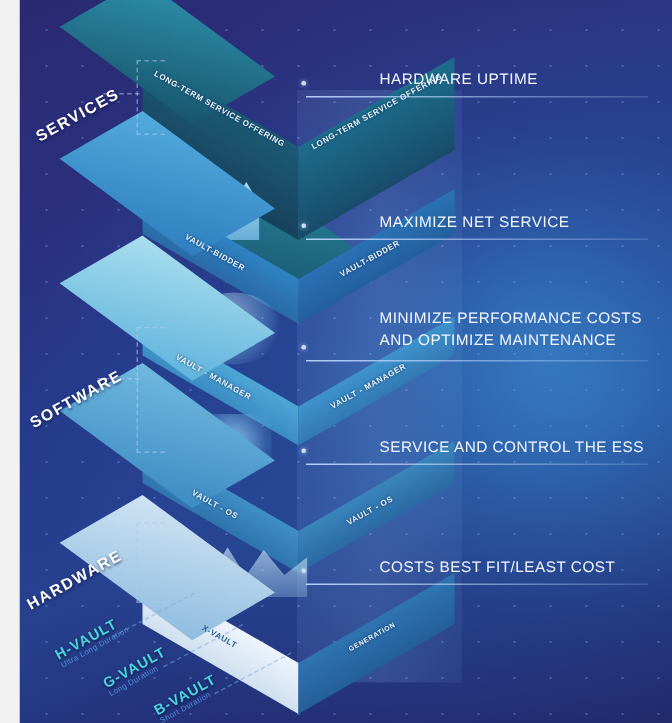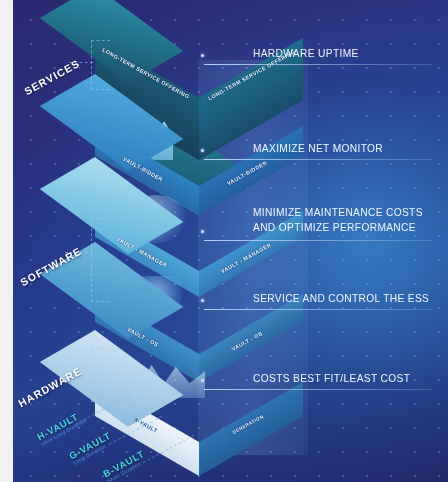--- a/index.html
+++ b/index.html
@@ -205,28 +205,28 @@
 
     <div class="callout" style="left:188px;top:44px">
       <div class="dot" style="left:0;top:10px"></div>
       <div class="line" style="left:3px;top:20px;width:228px"></div>
       <div class="txt" style="left:52px;top:3px">HARDWARE UPTIME</div>
     </div>
 
     <div class="callout" style="left:188px;top:139px">
       <div class="dot" style="left:0;top:10px"></div>
       <div class="line" style="left:3px;top:20px;width:228px"></div>
-      <div class="txt" style="left:52px;top:3px">MAXIMIZE NET MONITOR</div>
+      <div class="txt" style="left:52px;top:3px">MAXIMIZE NET SERVICE</div>
     </div>
 
     <div class="callout" style="left:188px;top:205px">
       <div class="dot" style="left:0;top:25px"></div>
       <div class="line" style="left:3px;top:35px;width:228px"></div>
-      <div class="txt" style="left:52px;top:1px">MINIMIZE MAINTENANCE COSTS</div>
-      <div class="txt" style="left:52px;top:16px">AND OPTIMIZE PERFORMANCE</div>
+      <div class="txt" style="left:52px;top:1px">MINIMIZE PERFORMANCE COSTS</div>
+      <div class="txt" style="left:52px;top:16px">AND OPTIMIZE MAINTENANCE</div>
     </div>
 
     <div class="callout" style="left:188px;top:289px">
       <div class="dot" style="left:0;top:10px"></div>
       <div class="line" style="left:3px;top:20px;width:228px"></div>
       <div class="txt" style="left:52px;top:3px">SERVICE AND CONTROL THE ESS</div>
     </div>
 
     <div class="callout" style="left:188px;top:369px">
       <div class="dot" style="left:0;top:10px"></div>

